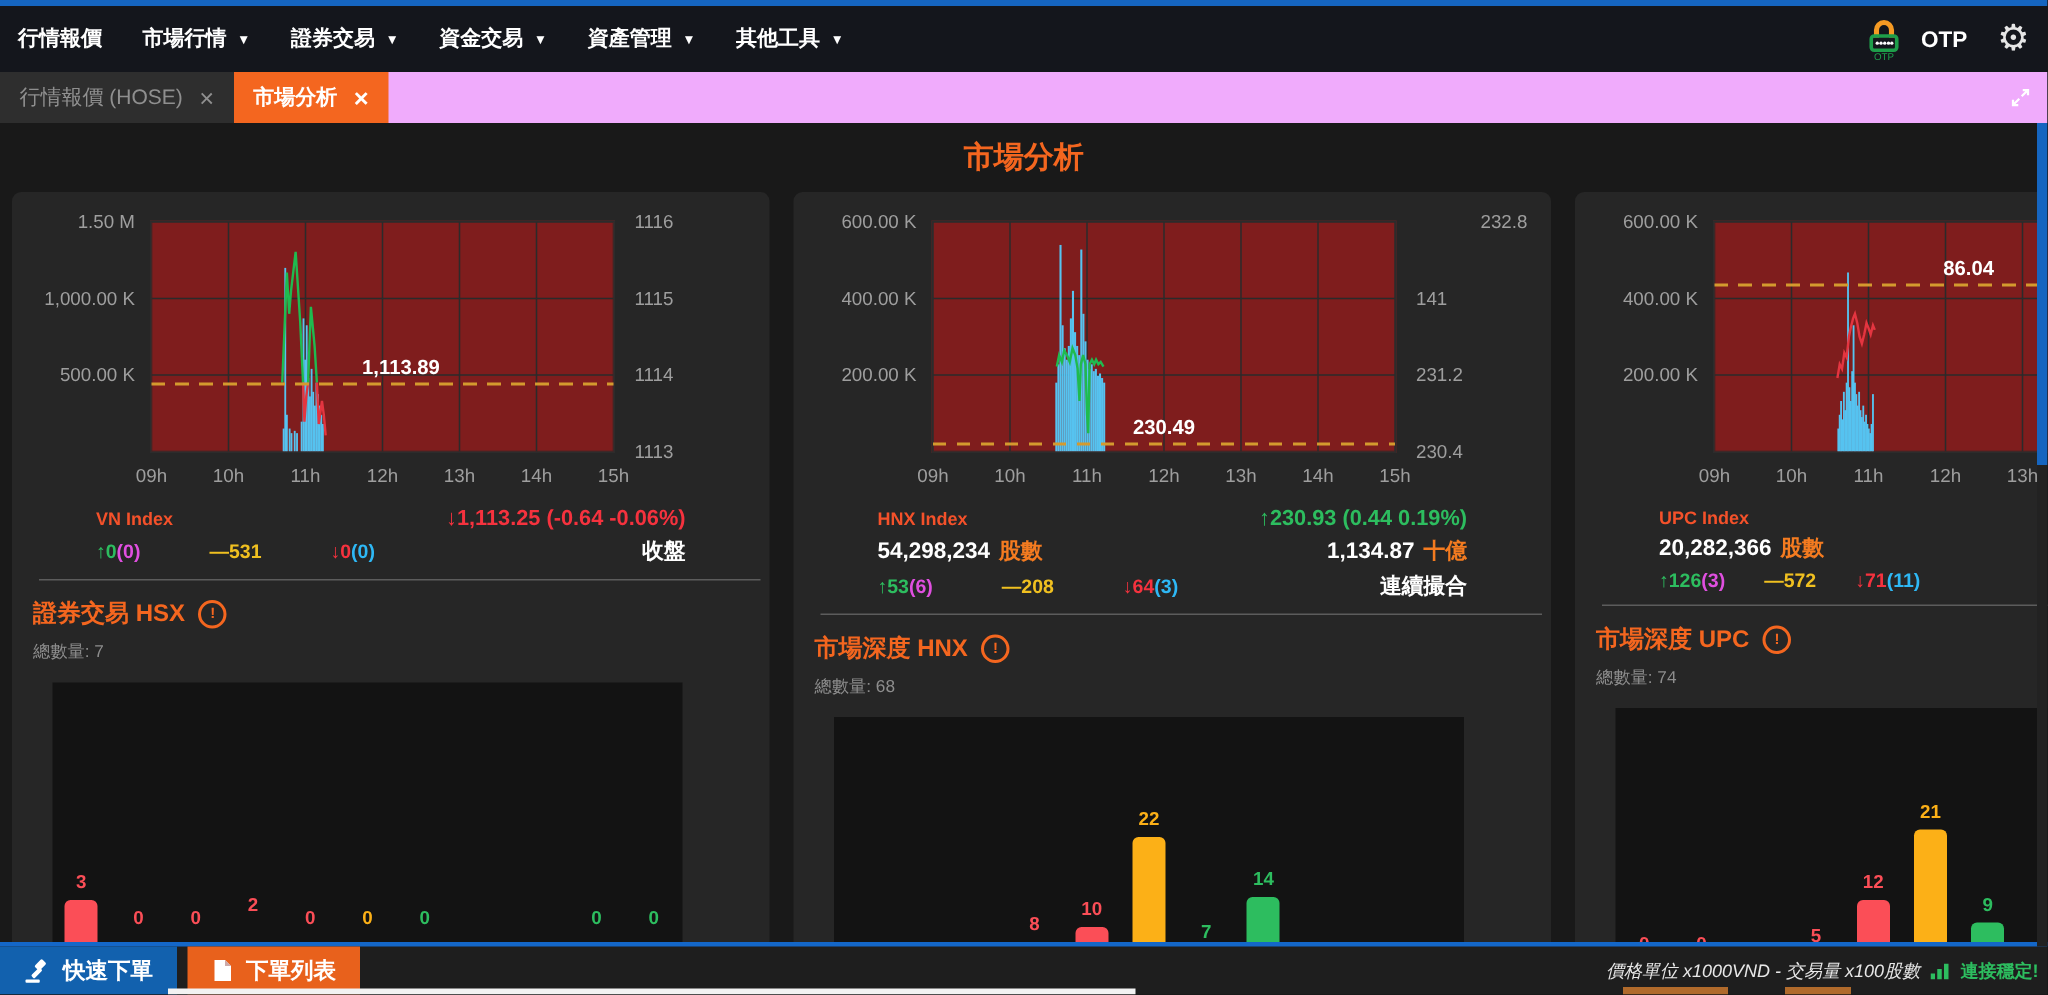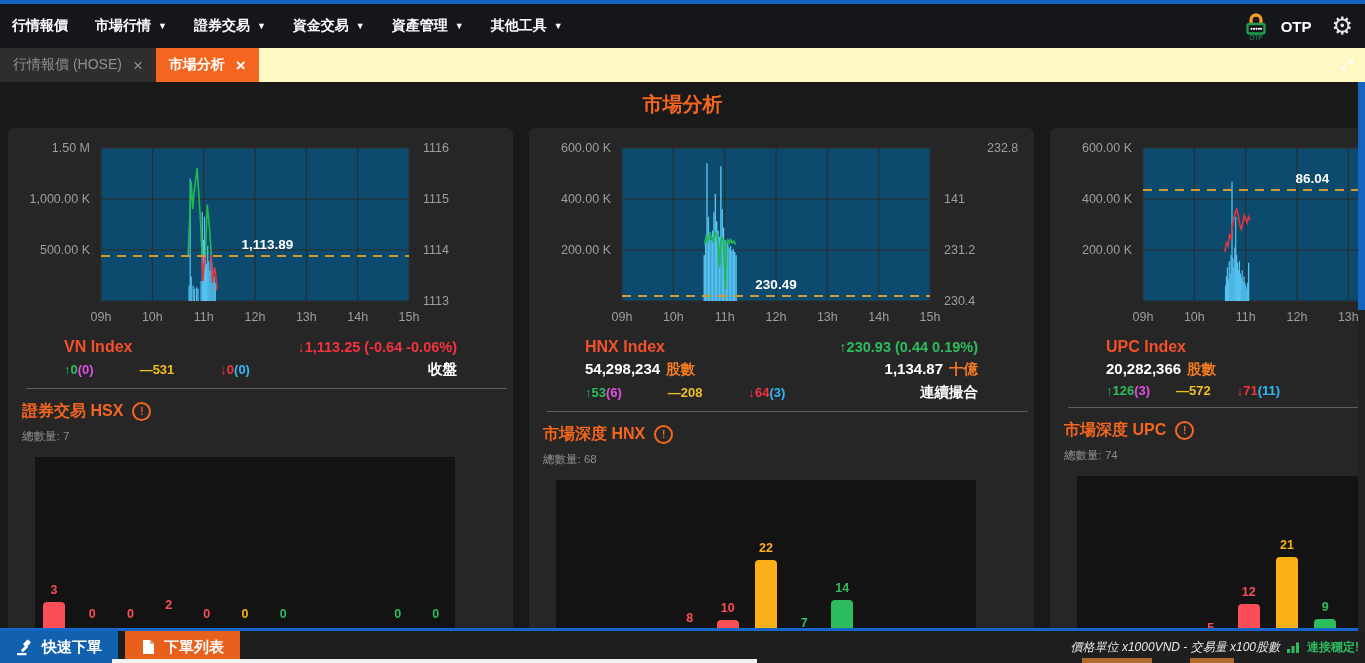--- a/index.html
+++ b/index.html
@@ -7,46 +7,46 @@
        font-family:"Liberation Sans","DejaVu Sans",sans-serif;color:#ddd;}
   
   .topstrip{height:4px;background:#1565c0}
   .navbar{height:44px;background:#14161c;display:flex;align-items:center;padding:0 12px;gap:27px}
   .nav-item{color:#fff;font-weight:bold;font-size:14px;display:flex;align-items:center;gap:7px;cursor:pointer;white-space:nowrap}
   .caret{font-size:9px;color:#fff}
   .nav-right{margin-left:auto;display:flex;align-items:center;gap:10px}
   .otp-label{font-weight:bold;font-size:15px;color:#fff}
   .gear{font-size:24px;color:#e6e6e6;margin-left:10px;line-height:1;cursor:pointer}
   
-  .tabbar{height:34px;background:#fef9c3;display:flex;align-items:stretch;position:relative}
+  .tabbar{height:34px;background:#f0abfc;display:flex;align-items:stretch;position:relative}
   .tab{display:flex;align-items:center;gap:11px;padding:0 13px;font-size:14px;cursor:pointer;white-space:nowrap}
   .tab.inactive{background:#2e2e2e;color:#8f8f8f}
   .tab.active{background:#f4661f;color:#fff;font-weight:bold}
   .tab .close{font-size:17px;line-height:1}
   .expand{position:absolute;right:10px;top:9px;cursor:pointer}
   
   .main{position:relative;height:549px;background:#191919;overflow:hidden}
   .page-title{text-align:center;color:#f4661f;font-size:20px;font-weight:bold;padding:9px 0 10px}
   .cards{display:flex;gap:16px;padding-left:8px;width:1600px}
   .card{width:505px;flex:0 0 505px;background:#262626;border-radius:6px;height:536px;position:relative;overflow:hidden}
   
   .chartbox{height:200px;position:relative}
-  .plot{position:absolute;left:92px;top:19px;width:308px;height:153px;background:#0c4a6e;border:1px solid #2c2c2c}
+  .plot{position:absolute;left:92px;top:19px;width:308px;height:153px;background:#7f1d1d;border:1px solid #2c2c2c}
   .plot svg{position:absolute;inset:0;width:100%;height:100%;display:block}
   .refline{position:absolute;left:0;right:0;height:2px;z-index:1;
            background:repeating-linear-gradient(90deg,#d49a2e 0 9px,transparent 9px 16px)}
   .reflabel{position:absolute;transform:translate(-50%,-120%);color:#fff;font-weight:bold;font-size:13.5px;z-index:2;white-space:nowrap}
   .ytick{position:absolute;color:#9e9e9e;font-size:12.5px;transform:translateY(-50%);white-space:nowrap}
   .ytick.l{right:calc(100% + 11px)}
   .ytick.r{left:calc(100% + 14px)}
   .xtick{position:absolute;top:calc(100% + 9px);transform:translateX(-50%);color:#9e9e9e;font-size:12.5px}
   
   .stats{padding:10px 56px 0 56px;position:relative}
   .srow{display:flex;justify-content:space-between;align-items:baseline;margin-bottom:4px;position:relative}
-  .iname{color:#f4512a;font-weight:bold;font-size:16px}
+  .iname{color:#f4512a;font-weight:bold;font-size:12px}
   .stat-change{font-weight:bold;font-size:14.5px;white-space:nowrap}
   .dir-down .stat-change{color:#f5323e}
   .dir-up .stat-change{color:#2dbd5f}
   .num{color:#fff;font-weight:bold;font-size:15px}
   .olabel{color:#f47b20;font-weight:bold;font-size:14.5px;margin-left:6px}
   .counts{display:flex;gap:46px}
   .cnt{font-weight:bold;font-size:13px;white-space:nowrap}
   .up{color:#2dbd5f}.dn{color:#f5323e}.ceil{color:#e04fe0}.flr{color:#2eb8f5}.unch{color:#f0c020}
   .session{color:#fff;font-weight:bold;font-size:14.5px}
   .divider{border-top:1px solid #5c5c5c;margin:9px 6px 0 18px}

